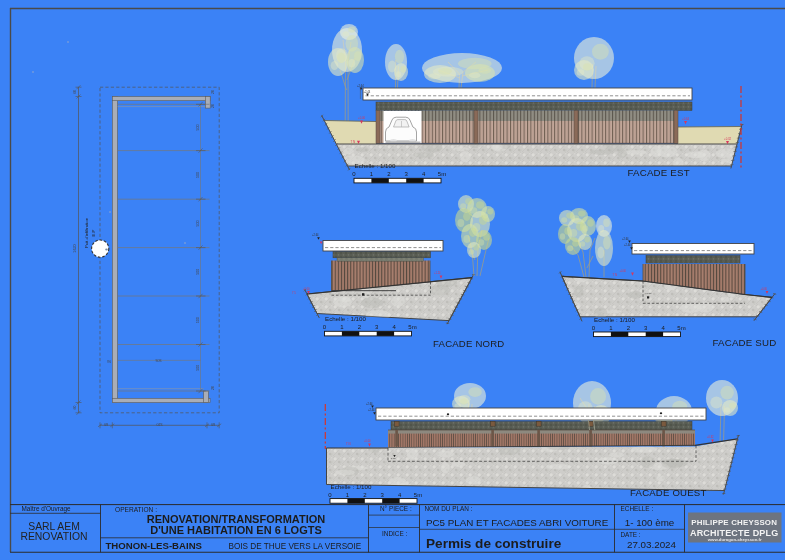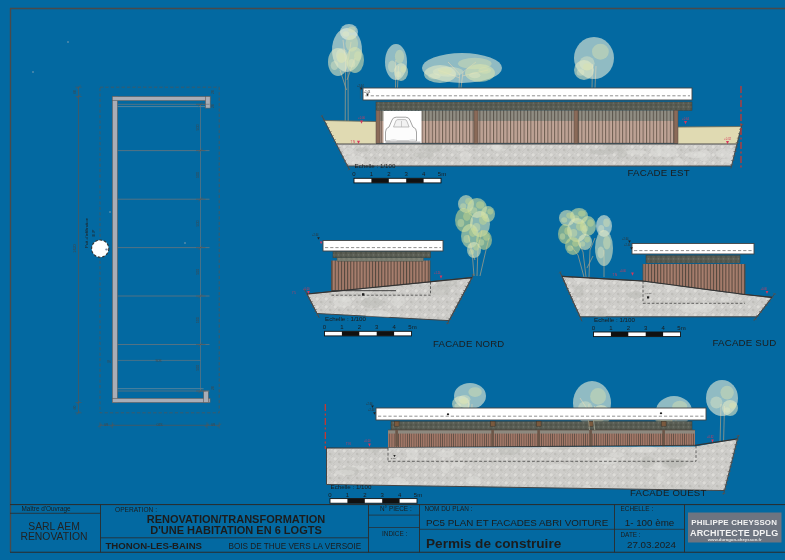--- a/index.html
+++ b/index.html
@@ -1,14 +1,14 @@
 <!DOCTYPE html>
 <html><head><meta charset="utf-8"><style>
 html,body{margin:0;padding:0;background:#fff}
-#pg{position:relative;width:785px;height:560px;background:#0369a1;overflow:hidden}
+#pg{position:relative;width:785px;height:560px;background:#3b82f6;overflow:hidden}
 </style></head><body>
 <div id="pg">
 <svg width="785" height="560" viewBox="0 0 785 560" font-family="Liberation Sans, sans-serif">
 <defs>
 <pattern id="conc" width="9" height="8" patternUnits="userSpaceOnUse">
  <rect width="9" height="8" fill="#cecdca"></rect>
  <path d="M0,8 L8,0 M-1.5,3.5 L3.5,-1.5 M5,9.5 L9.5,5" stroke="#c1c0bc" stroke-width="0.55"></path>
  <circle cx="2.2" cy="2.8" r="1.6" fill="#dddcd8"></circle>
  <circle cx="6.2" cy="6.0" r="1.3" fill="#bfbeba"></circle>
  <circle cx="7.4" cy="1.6" r="0.9" fill="#d6d5d1"></circle>

